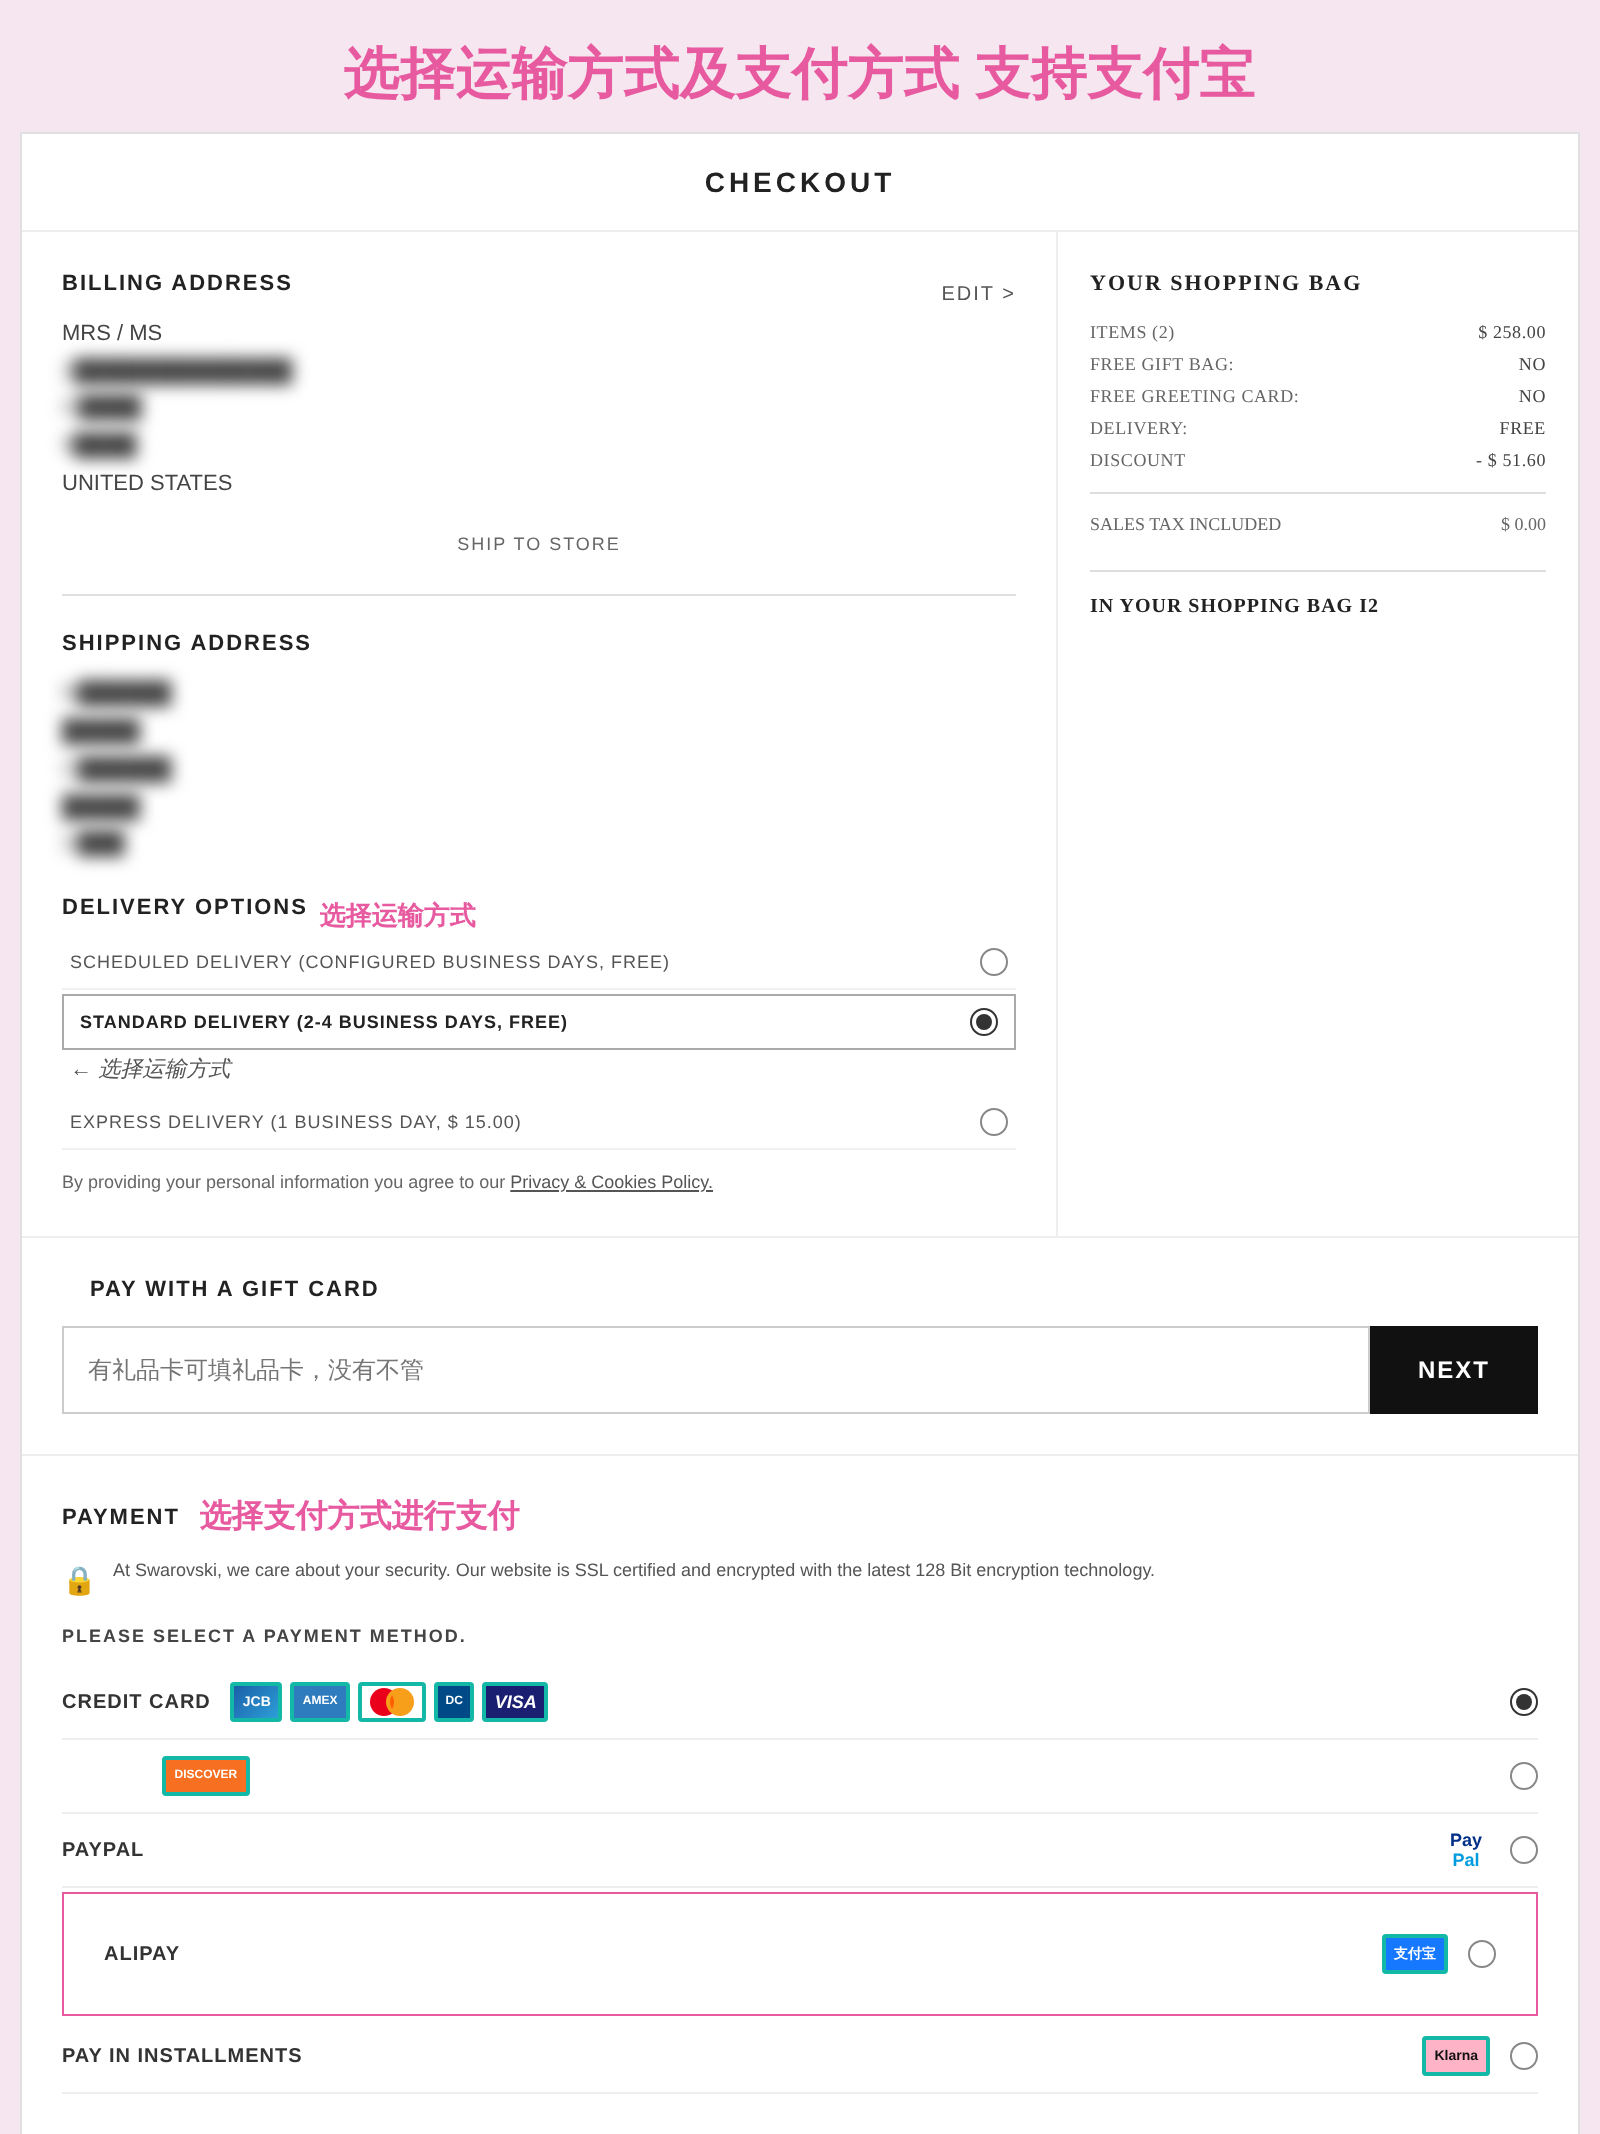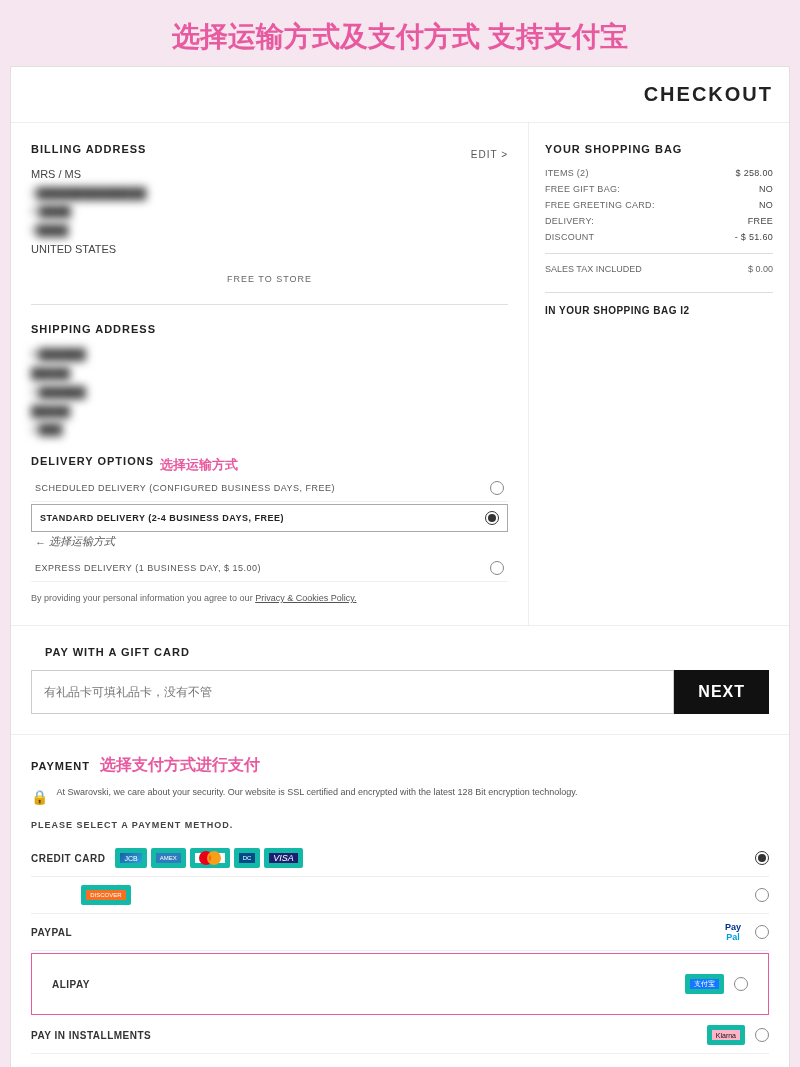--- a/index.html
+++ b/index.html
@@ -46,22 +46,22 @@
     .main-content {
       background: white;
       margin: 0 10px;
       padding: 0;
       position: relative;
       z-index: 1;
       border: 1px solid #e0e0e0;
     }
 
     .checkout-header {
-      text-align: right;
-      font-size: 20px;
+      text-align: center;
+      font-size: 14px;
       font-weight: bold;
       letter-spacing: 2px;
       padding: 16px;
       border-bottom: 1px solid #eee;
       color: #222;
     }
 
     .checkout-body {
       display: flex;
       gap: 0;
@@ -203,20 +203,21 @@
       margin-top: 10px;
       line-height: 1.5;
     }
     .privacy-note a {
       color: #555;
     }
 
     
     .shopping-bag-section {
       margin-bottom: 20px;
+      font-family: Liberation Serif, serif;
     }
 
     .bag-row {
       display: flex;
       justify-content: space-between;
       font-size: 10px;
       color: #444;
       padding: 3px 0;
       letter-spacing: 0.3px;
     }
@@ -295,21 +296,21 @@
       font-size: 12px;
       color: #aaa;
       outline: none;
     }
 
     .next-btn {
       background: #111;
       color: white;
       border: none;
       padding: 13px 24px;
-      font-size: 16px;
+      font-size: 12px;
       font-weight: bold;
       letter-spacing: 1px;
       cursor: pointer;
     }
 
     
     .payment-section {
       padding: 20px;
       border-top: 1px solid #eee;
     }
@@ -378,24 +379,24 @@
       gap: 4px;
       align-items: center;
     }
 
     .card-icon {
       height: 20px;
       display: inline-flex;
       align-items: center;
       justify-content: center;
       padding: 2px 4px;
-      border: 5px solid #14b8a6;
+      border: 2px solid #14b8a6;
       border-radius: 2px;
       font-size: 7px;
-      font-weight: normal;
+      font-weight: bold;
       color: white;
     }
 
     .card-jcb { background: linear-gradient(135deg, #1a5fa8, #2e9fd8); }
     .card-amex { background: #2e7bbd; color: white; font-size: 6px; }
     .card-mc { background: white; }
     .card-diners { background: #004b87; }
     .card-visa { background: #1a1f71; font-size: 9px; font-style: italic; }
     .card-discover { background: #f76f20; font-size: 6px; }
     .card-paypal { color: #003087; font-size: 8px; font-weight: bold; background: white; border: 1px solid #ddd; flex-direction: column; }
@@ -451,21 +452,21 @@
           <span class="edit-link"><span>EDIT</span> &gt;</span>
         </div>
         <div class="address-text">
           <div>MRS / MS</div>
           <div><span class="blurred">2██████████████</span></div>
           <div><span class="blurred">G████</span></div>
           <div><span class="blurred">9████</span></div>
           <div>UNITED STATES</div>
         </div>
 
-        <div class="ship-to-store-label">FREE TO STORE</div>
+        <div class="ship-to-store-label">SHIP TO STORE</div>
       </div>
 
       <hr class="divider">
 
       <div class="shipping-section">
         <div class="section-label">SHIPPING ADDRESS</div>
         <div class="address-text">
           <div><span class="blurred">N██████</span></div>
           <div><span class="blurred">█████</span></div>
           <div><span class="blurred">C██████</span></div>

